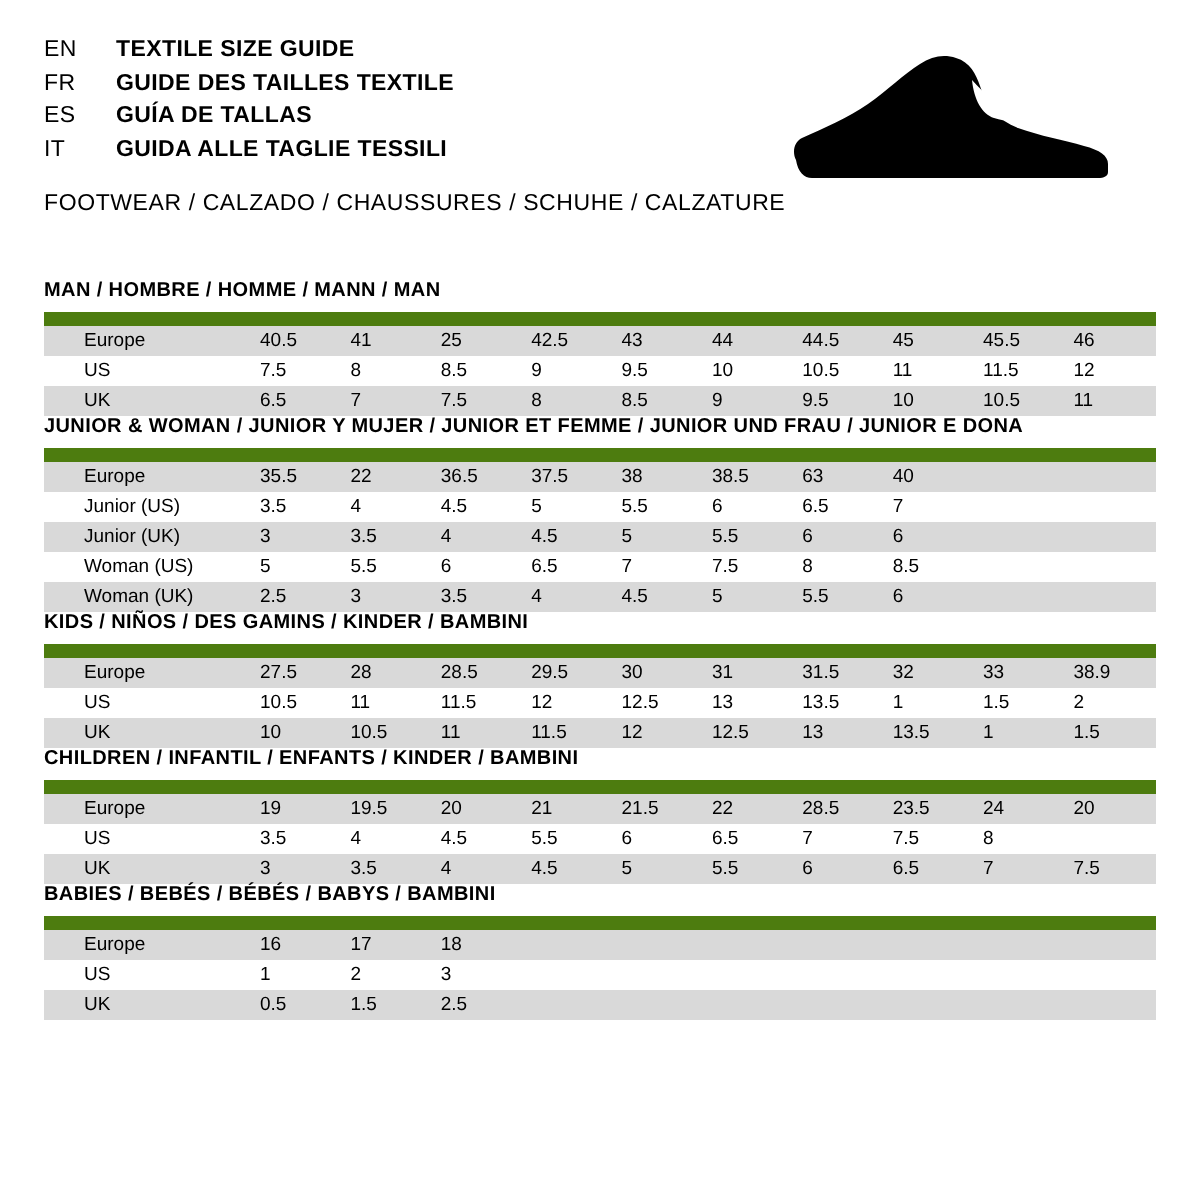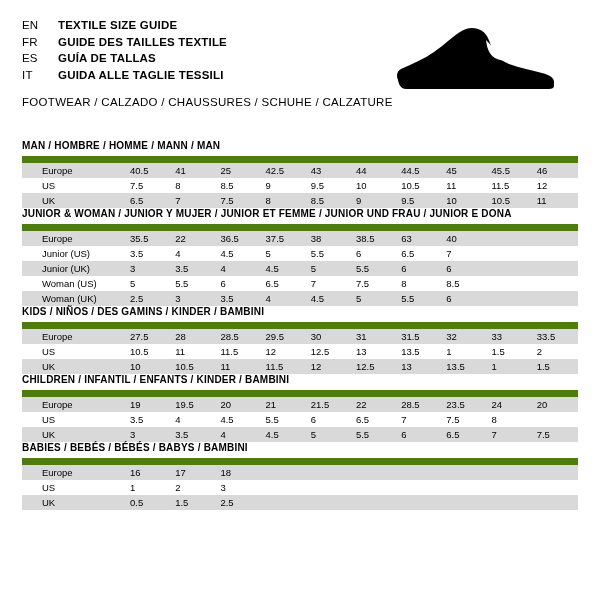--- a/index.html
+++ b/index.html
@@ -254,21 +254,21 @@
           <td class="rowlabel">Europe</td>
           <td>27.5</td>
           <td>28</td>
           <td>28.5</td>
           <td>29.5</td>
           <td>30</td>
           <td>31</td>
           <td>31.5</td>
           <td>32</td>
           <td>33</td>
-          <td>33.5</td>
+          <td>38.9</td>
         </tr>
         <tr>
           <td class="rowlabel">US</td>
           <td>10.5</td>
           <td>11</td>
           <td>11.5</td>
           <td>12</td>
           <td>12.5</td>
           <td>13</td>
           <td>13.5</td>

